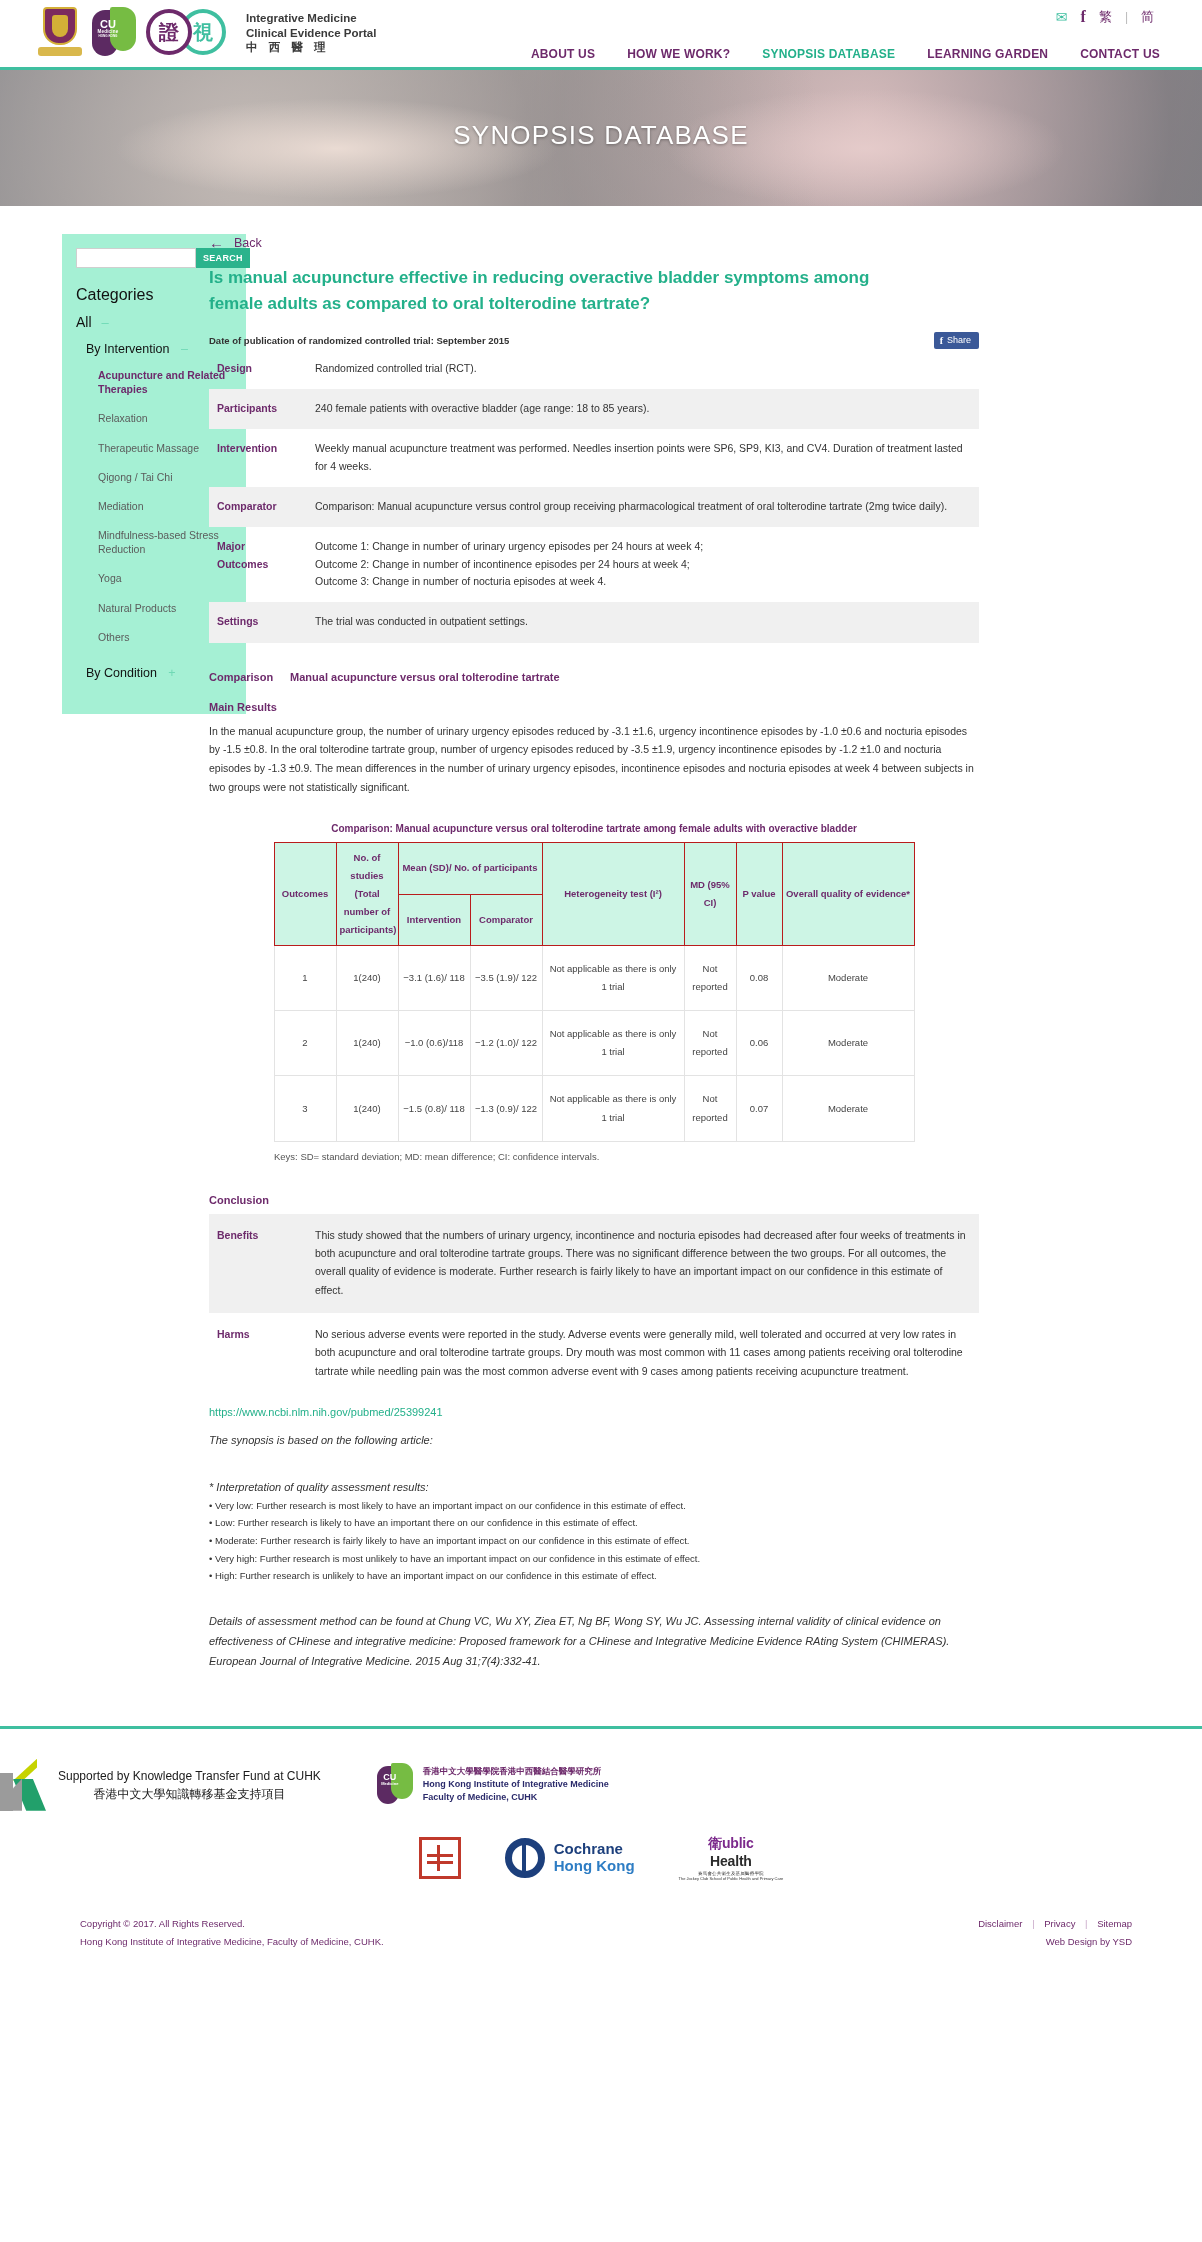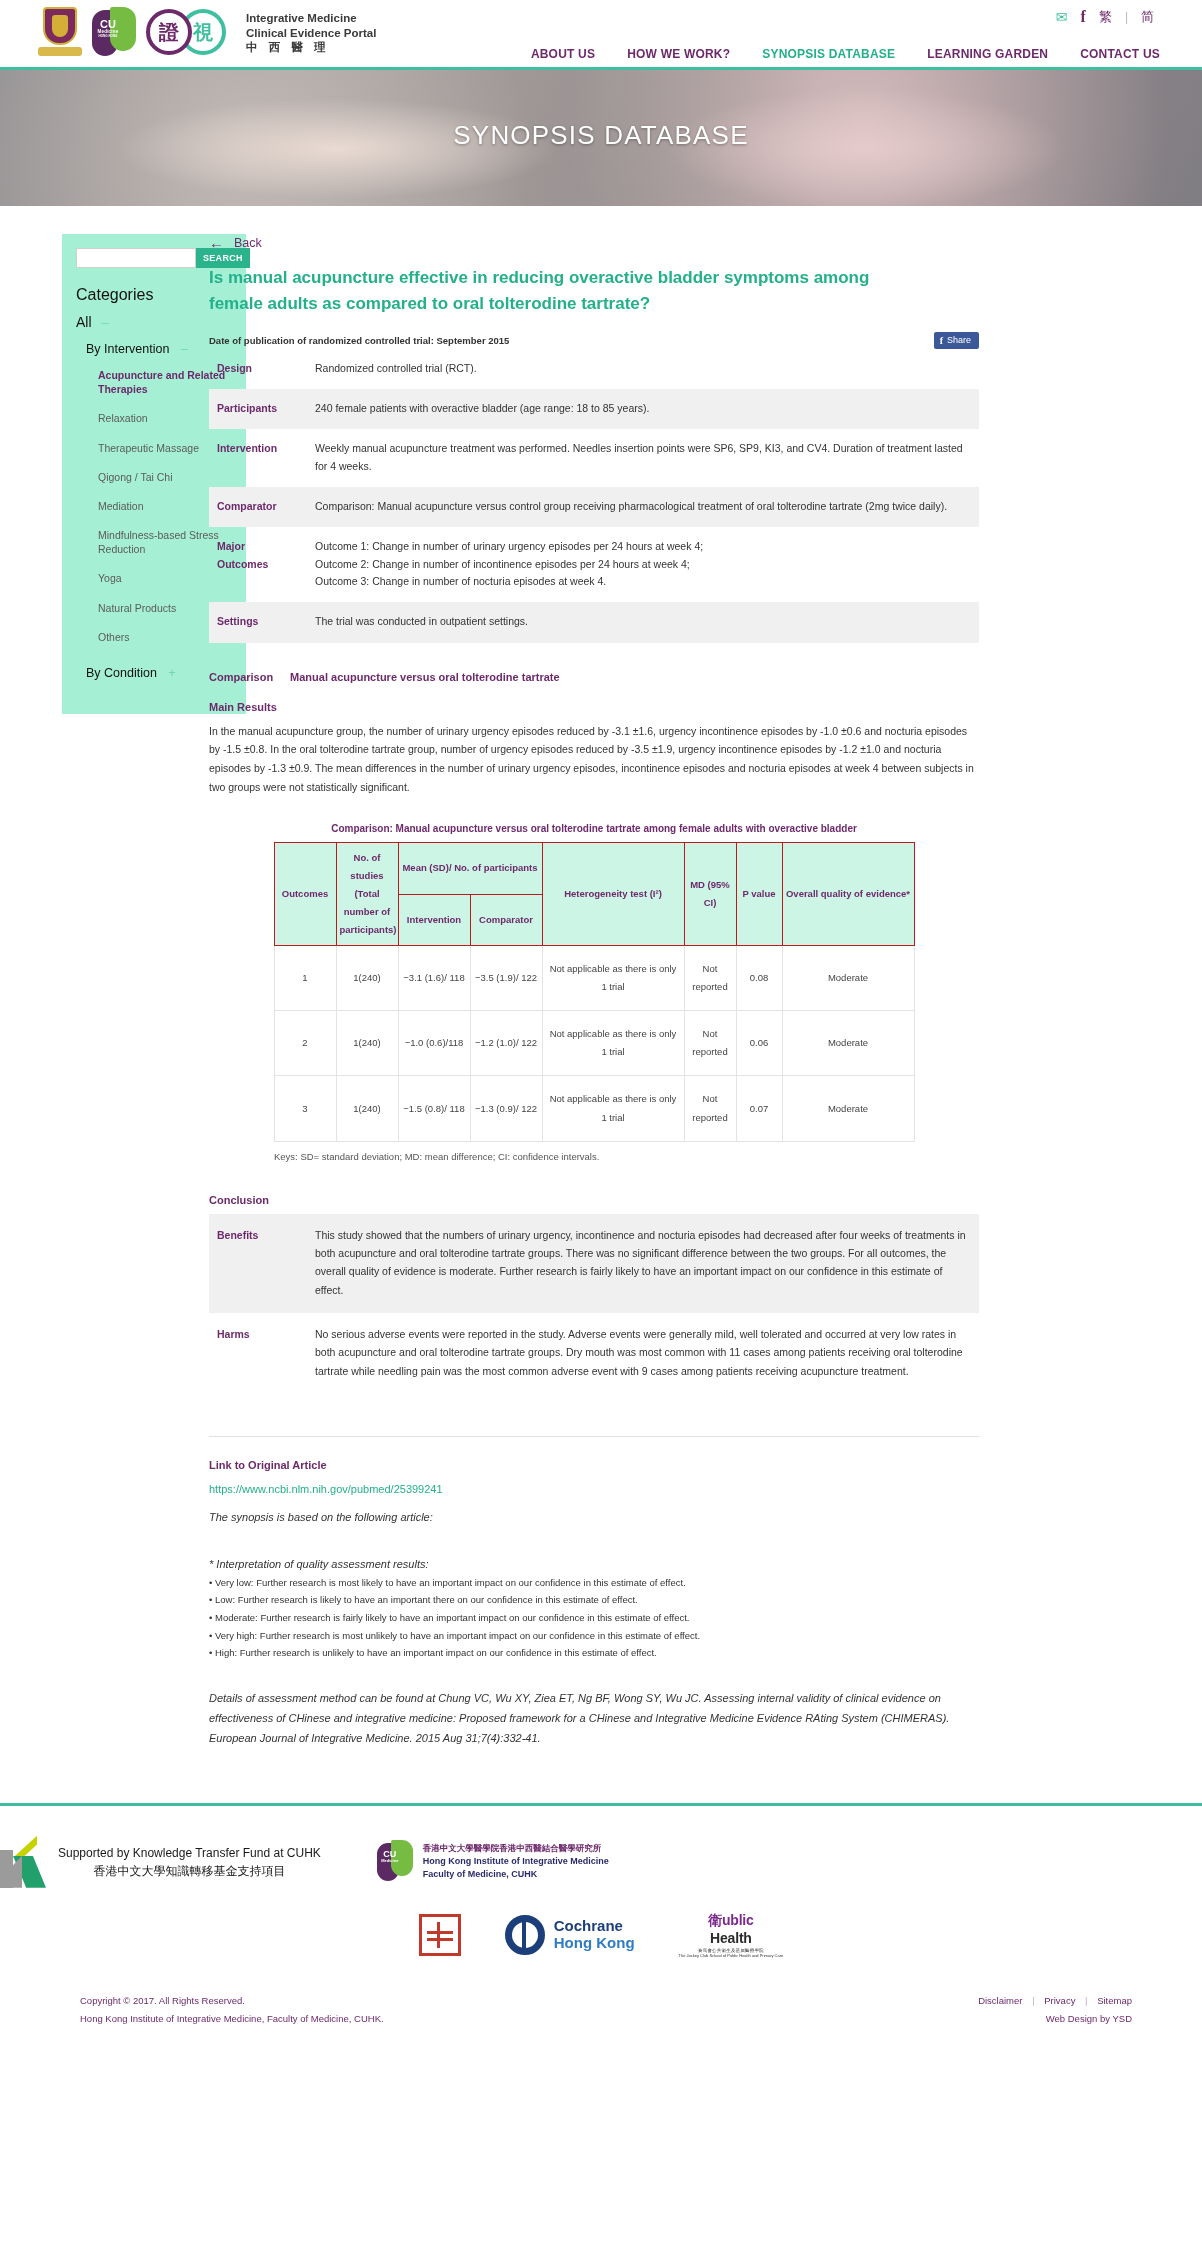--- a/index.html
+++ b/index.html
@@ -458,21 +458,20 @@
           <td class="lbl">Benefits</td>
           <td>This study showed that the numbers of urinary urgency, incontinence and nocturia episodes had decreased after four weeks of treatments in both acupuncture and oral tolterodine tartrate groups. There was no significant difference between the two groups. For all outcomes, the overall quality of evidence is moderate. Further research is fairly likely to have an important impact on our confidence in this estimate of effect.</td>
         </tr>
         <tr>
           <td class="lbl">Harms</td>
           <td>No serious adverse events were reported in the study. Adverse events were generally mild, well tolerated and occurred at very low rates in both acupuncture and oral tolterodine tartrate groups. Dry mouth was most common with 11 cases among patients receiving oral tolterodine tartrate while needling pain was the most common adverse event with 9 cases among patients receiving acupuncture treatment.</td>
         </tr>
       </tbody>
         </table>
 
-      <div class="link-h">Link to Original Article</div>
       <a class="art-link" href="#">https://www.ncbi.nlm.nih.gov/pubmed/25399241</a>
 
       <div class="small-p">The synopsis is based on the following article:</div>
 
       <div class="small-p gap">* Interpretation of quality assessment results:</div>
       <div class="bullet">• Very low: Further research is most likely to have an important impact on our confidence in this estimate of effect.</div>
       <div class="bullet">• Low: Further research is likely to have an important there on our confidence in this estimate of effect.</div>
       <div class="bullet">• Moderate: Further research is fairly likely to have an important impact on our confidence in this estimate of effect.</div>
       <div class="bullet">• Very high: Further research is most unlikely to have an important impact on our confidence in this estimate of effect.</div>
       <div class="bullet">• High: Further research is unlikely to have an important impact on our confidence in this estimate of effect.</div>

